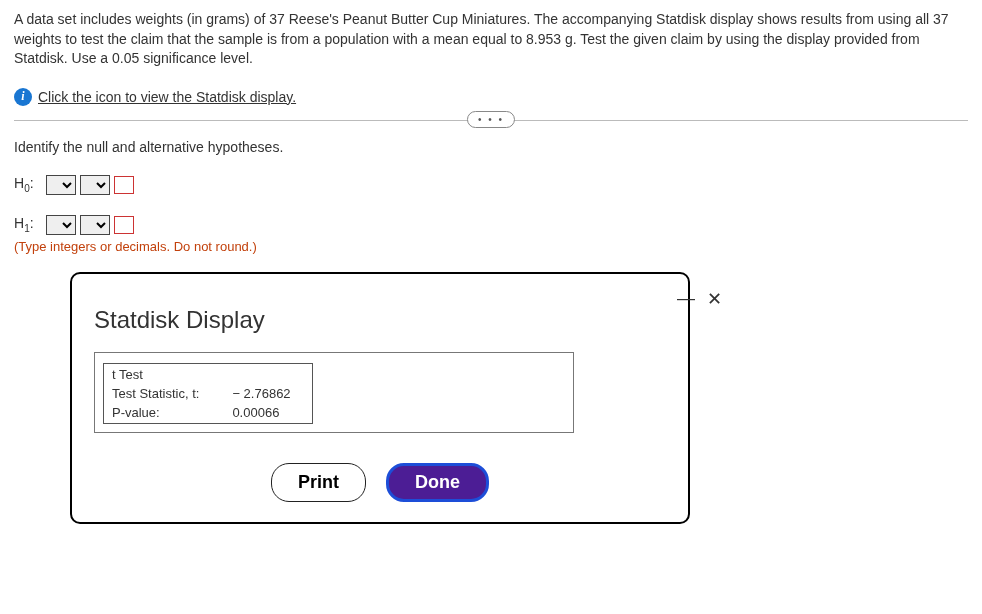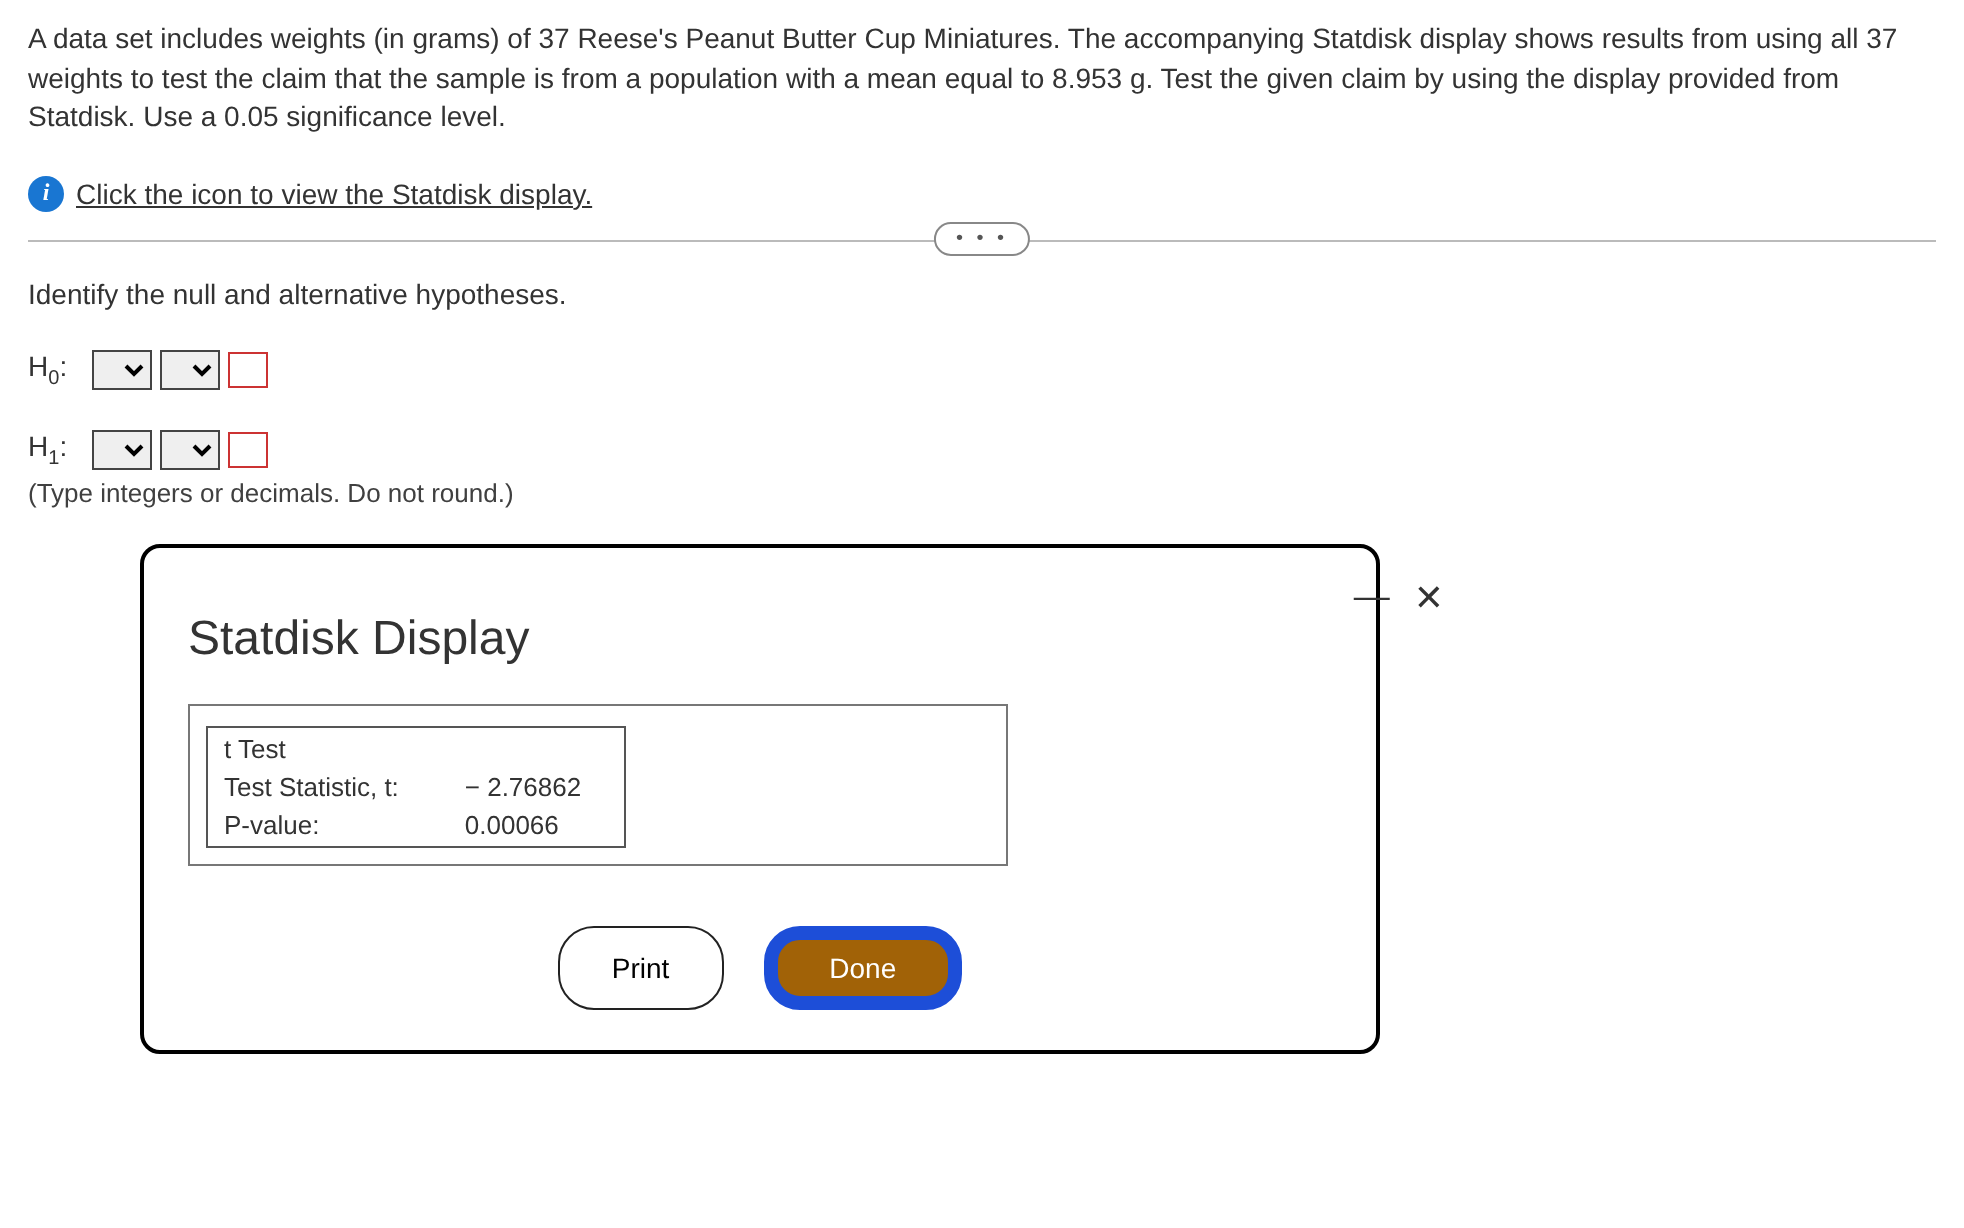--- a/index.html
+++ b/index.html
@@ -77,71 +77,72 @@
       border: 1px solid #444;
       font-size: 12px;
     }
     .val-input {
       width: 20px;
       height: 18px;
       border: 1px solid #c33;
       background: #fff;
     }
     .hint-text {
-      color: #404040;
+      color: #c2410c;
       font-size: 13px;
       margin-top: 2px;
     }
     .dialog {
       position: relative;
       margin: 18px 0 0 56px;
       width: 620px;
       border: 2px solid #000;
       border-radius: 10px;
       background: #fff;
       padding: 16px 22px 20px 22px;
     }
     .dialog-title {
       font-size: 24px;
       margin: 16px 0 18px 0;
     }
     .display-box {
       border: 1px solid #777;
-      width: 410px;
+      width: 480px;
       padding: 10px 8px 8px 8px;
       margin-bottom: 30px;
     }
     .inner-box {
       border: 1px solid #555;
       width: 210px;
       padding: 0;
     }
     .inner-box td {
       padding: 1px 6px;
       font-size: 13px;
     }
     .btn-row {
       display: flex;
       justify-content: center;
       gap: 20px;
     }
     .btn {
       border-radius: 18px;
       padding: 6px 26px;
-      font-size: 14px;
+      font-size: 18px;
       cursor: pointer;
+      font-weight: bold;
     }
     .btn-outline {
       background: #fff;
       border: 1px solid #222;
     }
     .btn-primary {
-      background: #a16207;
+      background: #4c1d95;
       color: #fff;
-      border: 7px solid #1d4ed8;
+      border: 3px solid #1d4ed8;
     }
     .win-controls {
       position: absolute;
       top: 14px;
       right: -34px;
       display: flex;
       gap: 12px;
       font-size: 18px;
     }
     .win-controls span { cursor: pointer; }

